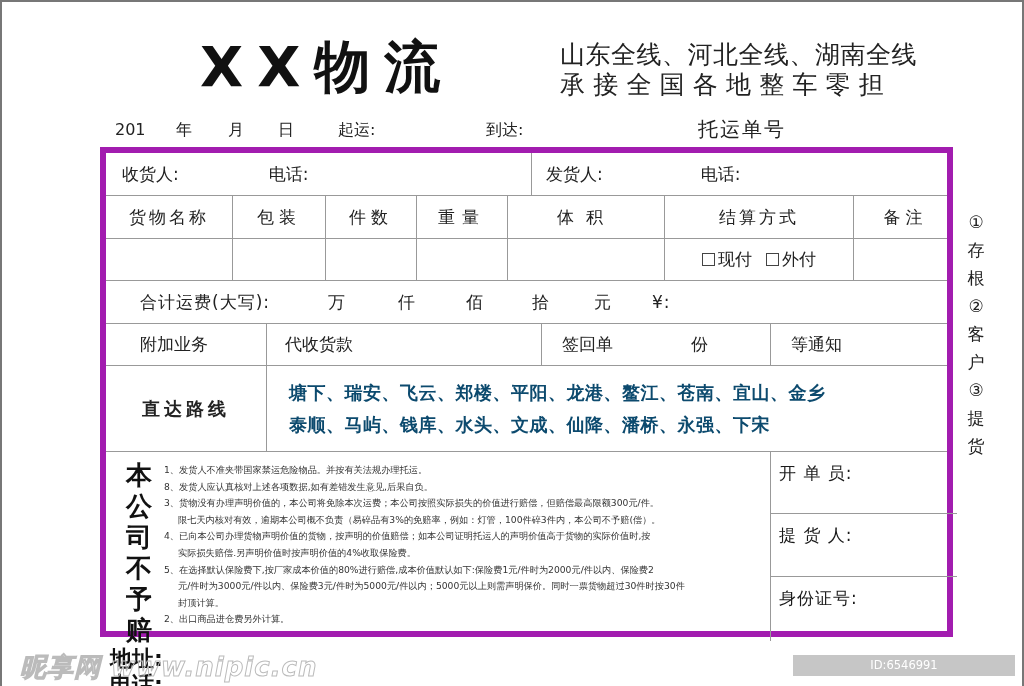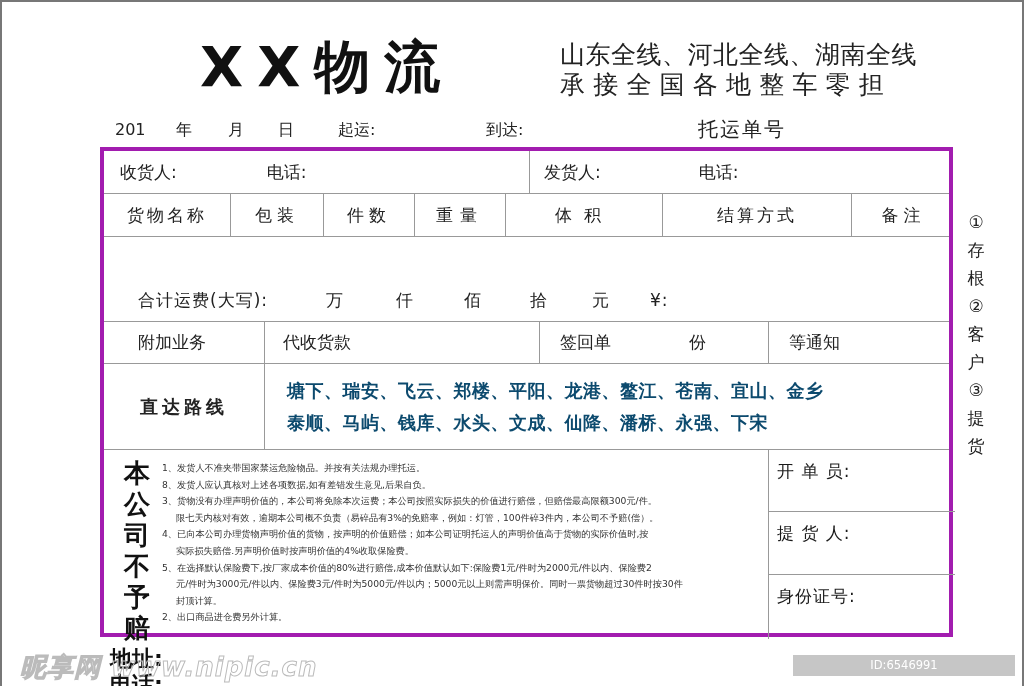--- a/index.html
+++ b/index.html
@@ -6,21 +6,21 @@
   html, body { width: 1024px; height: 686px; overflow: hidden; background: #ffffff; }
   body { font-family: "DejaVu Sans", "Liberation Sans", sans-serif; color: #1a1a1a; position: relative; }
   .frame { position: absolute; left: 0; top: 0; width: 1024px; height: 686px; border: 2px solid #777; border-bottom: none; }
   .abs { position: absolute; }
   .brand { left: 200px; top: 30px; font-size: 56px; font-weight: bold; letter-spacing: 14px; font-family: "DejaVu Sans", sans-serif; color: #111; }
   .slogan { left: 560px; font-size: 25px; color: #222; white-space: nowrap; }
   .slogan1 { top: 38px; letter-spacing: 0.5px; }
   .slogan2 { top: 68px; letter-spacing: 8.2px; }
   .dateline { top: 120px; font-size: 16px; color: #222; }
   .waybill { left: 698px; top: 116px; font-size: 20px; letter-spacing: 2px; color: #222; }
-  .form { position: absolute; left: 100px; top: 147px; width: 853px; height: 490px; border: 4px solid #a21caf; }
+  .form { position: absolute; left: 100px; top: 147px; width: 853px; height: 490px; border: 6px solid #a21caf; }
   .row { position: absolute; left: 0; width: 100%; border-bottom: 1.5px solid #999; }
   .cell { position: absolute; top: 0; height: 100%; border-right: 1.5px solid #999; display: flex; align-items: center; font-size: 17px; color: #222; }
   .cell.center { justify-content: center; }
   .cell.noborder { border-right: none; }
   .lbl { font-size: 17px; color: #222; }
   .routes { font-size: 18px; font-weight: bold; line-height: 32px; padding-left: 22px; color: #0c4a6e; letter-spacing: 0.5px; }
   .agree-title { position: absolute; left: 20px; top: 8px; width: 30px; font-size: 26px; font-weight: bold; line-height: 31px; color: #111; }
   .terms { position: absolute; left: 58px; top: 10px; width: 600px; font-size: 9.2px; line-height: 16.6px; color: #333; }
   .terms .indent { padding-left: 14px; }
   .side-col { position: absolute; left: 966px; top: 208px; width: 20px; font-size: 17px; line-height: 28px; text-align: center; color: #222; }
@@ -62,20 +62,32 @@
   <div class="row" style="top:43px; height:43px;">
     <div class="cell center" style="left:0; width:127px; letter-spacing:3px;">货物名称</div>
     <div class="cell center" style="left:127px; width:93px; letter-spacing:5px;">包装</div>
     <div class="cell center" style="left:220px; width:91px; letter-spacing:5px;">件数</div>
     <div class="cell center" style="left:311px; width:91px; letter-spacing:7px;">重量</div>
     <div class="cell center" style="left:402px; width:157px; letter-spacing:12px;">体积</div>
     <div class="cell center" style="left:559px; width:189px; letter-spacing:3px;">结算方式</div>
     <div class="cell center noborder" style="left:748px; width:103px; letter-spacing:5px;">备注</div>
   </div>
 
+  <div class="row" style="top:86px; height:42px;">
+    <div class="cell" style="left:0; width:127px;"></div>
+    <div class="cell" style="left:127px; width:93px;"></div>
+    <div class="cell" style="left:220px; width:91px;"></div>
+    <div class="cell" style="left:311px; width:91px;"></div>
+    <div class="cell" style="left:402px; width:157px;"></div>
+    <div class="cell center" style="left:559px; width:189px;">
+      <span><span class="chk"></span><span>现付</span></span>
+      <span style="margin-left:14px;"><span class="chk"></span><span>外付</span></span>
+    </div>
+    <div class="cell noborder" style="left:748px; width:103px;"></div>
+  </div>
 
   <div class="row" style="top:128px; height:43px;">
     <div class="cell noborder" style="left:0; width:737px; padding-left:34px; letter-spacing:1px;">
       <span>合计运费(大写):</span>
       <span style="margin-left:58px;">万</span>
       <span style="margin-left:52px;">仟</span>
       <span style="margin-left:50px;">佰</span>
       <span style="margin-left:48px;">拾</span>
       <span style="margin-left:44px;">元</span>
       <span style="margin-left:40px;">¥:</span>

